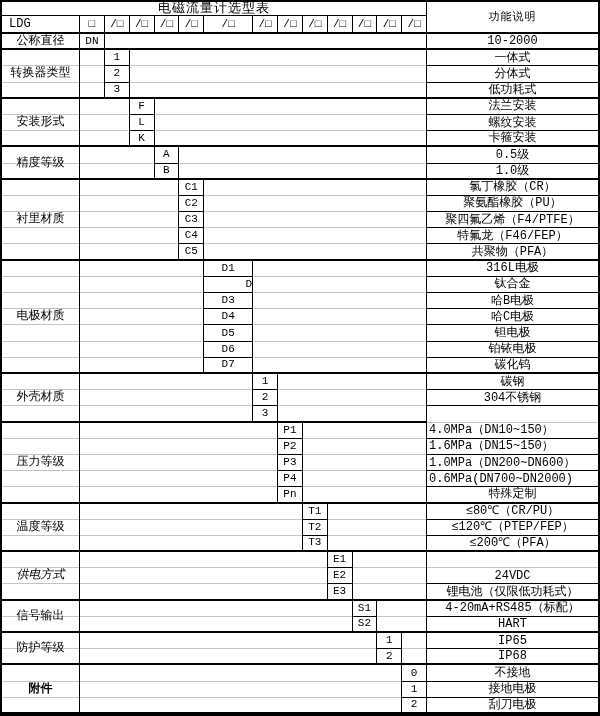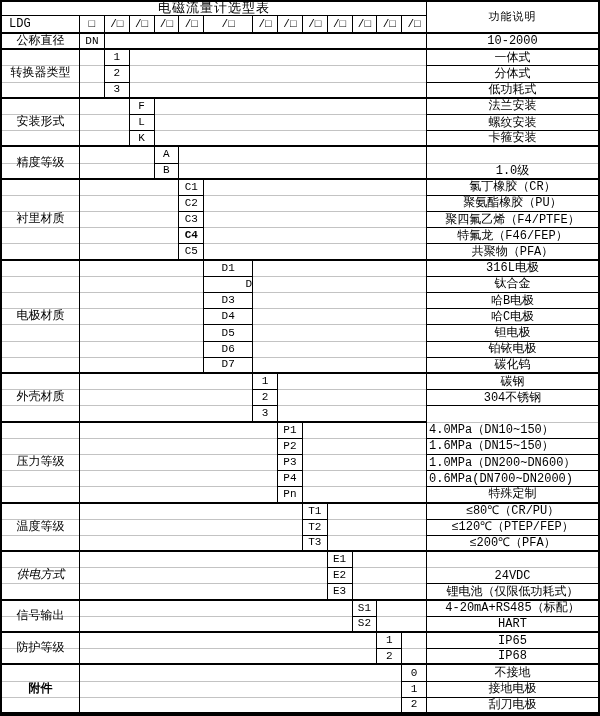--- a/index.html
+++ b/index.html
@@ -110,27 +110,28 @@
     <div class="cell code gend" style="grid-area: 9 / 4 / span 1 / span 1;">K</div>
     <div class="cell blank gend" style="grid-area: 7 / 5 / span 3 / span 10;"></div>
     <div class="cell desc" style="grid-area: 7 / 15 / span 1 / span 1;">法兰安装</div>
     <div class="cell desc" style="grid-area: 8 / 15 / span 1 / span 1;">螺纹安装</div>
     <div class="cell desc gend" style="grid-area: 9 / 15 / span 1 / span 1;">卡箍安装</div>
     <div class="cell label gend" style="grid-area: 10 / 1 / span 2 / span 1;">精度等级</div>
     <div class="cell blank gend" style="grid-area: 10 / 2 / span 2 / span 3;"></div>
     <div class="cell code" style="grid-area: 10 / 5 / span 1 / span 1;">A</div>
     <div class="cell code gend" style="grid-area: 11 / 5 / span 1 / span 1;">B</div>
     <div class="cell blank gend" style="grid-area: 10 / 6 / span 2 / span 9;"></div>
+    <div class="cell desc" style="grid-area: 10 / 15 / span 1 / span 1;">0.5级</div>
     <div class="cell desc gend" style="grid-area: 11 / 15 / span 1 / span 1;">1.0级</div>
     <div class="cell label gend" style="grid-area: 12 / 1 / span 5 / span 1;">衬里材质</div>
     <div class="cell blank gend" style="grid-area: 12 / 2 / span 5 / span 4;"></div>
     <div class="cell code" style="grid-area: 12 / 6 / span 1 / span 1;">C1</div>
     <div class="cell code" style="grid-area: 13 / 6 / span 1 / span 1;">C2</div>
     <div class="cell code" style="grid-area: 14 / 6 / span 1 / span 1;">C3</div>
-    <div class="cell code" style="grid-area: 15 / 6 / span 1 / span 1; font-weight: bold;">C4</div>
+    <div class="cell code" style="grid-area: 15 / 6 / span 1 / span 1;">C4</div>
     <div class="cell code gend" style="grid-area: 16 / 6 / span 1 / span 1;">C5</div>
     <div class="cell blank gend" style="grid-area: 12 / 7 / span 5 / span 8;"></div>
     <div class="cell desc" style="grid-area: 12 / 15 / span 1 / span 1;">氯丁橡胶（CR）</div>
     <div class="cell desc" style="grid-area: 13 / 15 / span 1 / span 1;">聚氨酯橡胶（PU）</div>
     <div class="cell desc" style="grid-area: 14 / 15 / span 1 / span 1;">聚四氟乙烯（F4/PTFE）</div>
     <div class="cell desc" style="grid-area: 15 / 15 / span 1 / span 1;">特氟龙（F46/FEP）</div>
     <div class="cell desc gend" style="grid-area: 16 / 15 / span 1 / span 1;">共聚物（PFA）</div>
     <div class="cell label gend" style="grid-area: 17 / 1 / span 7 / span 1;">电极材质</div>
     <div class="cell blank gend" style="grid-area: 17 / 2 / span 7 / span 5;"></div>
     <div class="cell code" style="grid-area: 17 / 7 / span 1 / span 1;">D1</div>

